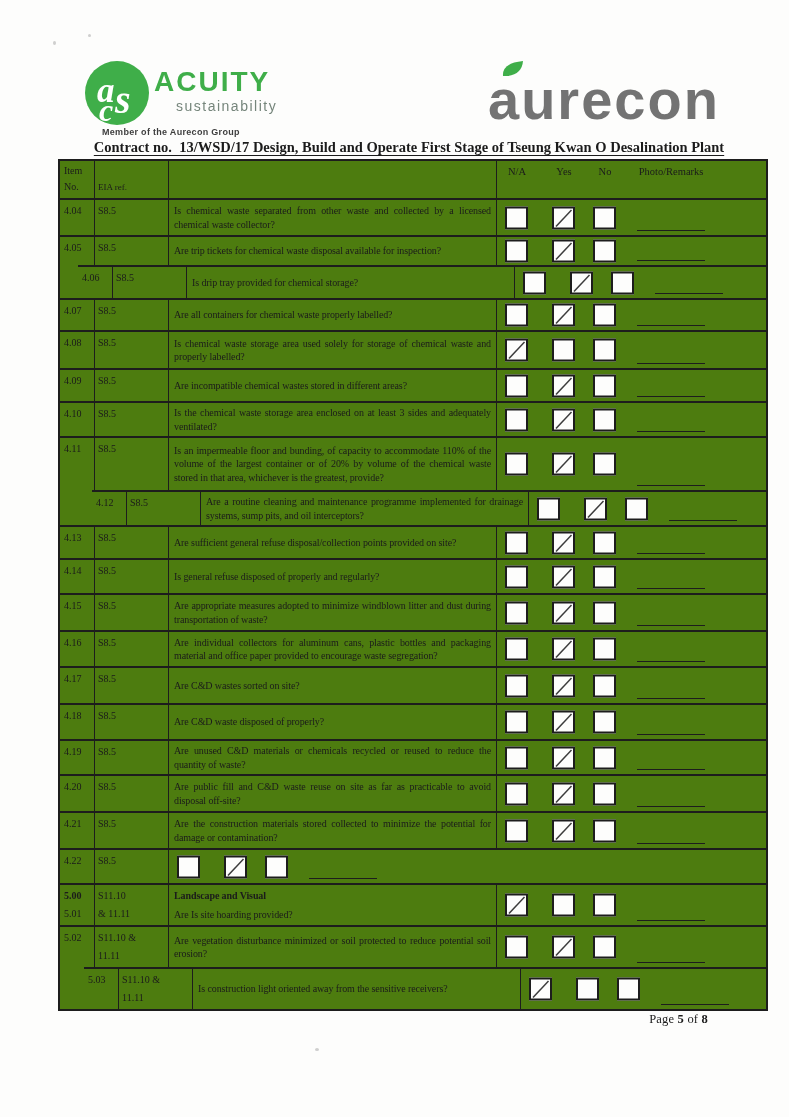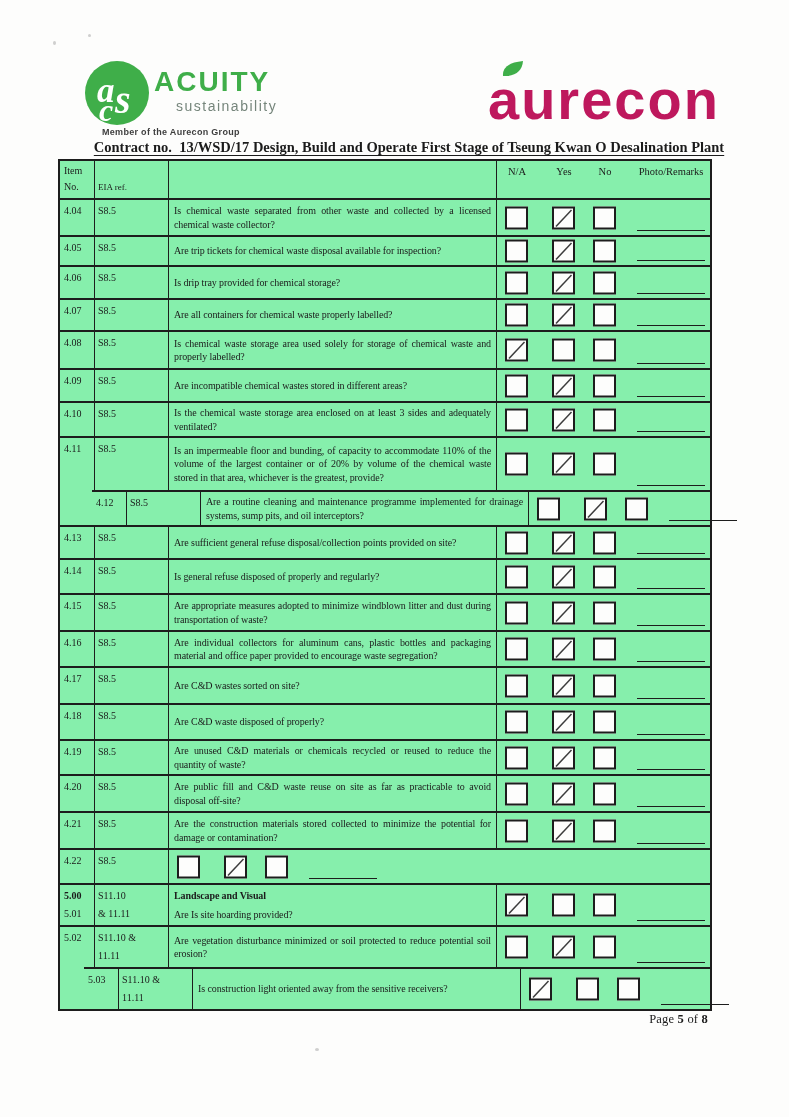--- a/index.html
+++ b/index.html
@@ -27,35 +27,35 @@
   .acuity-member {
     position:absolute; left:18px; top:67px; width:210px;
     font-family:"Liberation Sans", sans-serif; font-weight:bold;
     font-size:9px; color:#3e3e3e; letter-spacing:.3px;
   }
   .aurecon { position:absolute; left:488px; top:58px; width:260px; height:70px; }
   .aurecon-leaf { position:absolute; left:13px; top:2px; }
   .aurecon-word {
     position:absolute; left:0; top:14px;
     font-family:"Liberation Sans", sans-serif; font-weight:bold;
-    font-size:56px; line-height:1; letter-spacing:2px; color:#be185d;
+    font-size:56px; line-height:1; letter-spacing:2px; color:#737373;
   }
 
   
   .doc-title {
     position:absolute; left:56px; top:139px; width:706px;
     text-align:center; font-weight:bold; font-size:14.5px;
     text-decoration:underline; text-underline-offset:3px;
     white-space:pre-wrap;
   }
 
   
   .ck-table {
-    position:absolute; left:58px; top:159px; width:654px;
-    border:2px solid #1d1d1d; background:#86efac;
+    position:absolute; left:58px; top:159px; width:710px;
+    border:2px solid #1d1d1d; background:#4d7c0f;
   }
   .trow { display:grid; grid-template-columns:35px 74px 328px 1fr; position:relative; }
   .thead { height:37px; }
   .tbody .trow { border-top:2px solid #1d1d1d; }
   .c-item, .c-eia, .c-q { border-right:1.5px solid #1d1d1d; }
   .c-item { padding:2px 6px 2px 4px; font-size:10px; line-height:18px; }
   .c-eia  { padding:2px 1px 2px 3px; font-size:10px; line-height:18px; }
   .c-item .l1, .c-eia .l1, .c-item .l2, .c-eia .l2 { display:block; }
   .bold { font-weight:bold; }
   .c-q {
@@ -195,21 +195,21 @@
                 <line x1="4" y1="20" x2="19.5" y2="3.5" stroke="#3c3c3c" stroke-width="1.5"></line>
               </svg>
       </span>
       <span class="box box-no">
         
       </span>
       <span class="remarks-line"></span>
     </div>
   </div>
 
-  <div class="trow" style="min-height: 33px;">
+  <div class="trow" style="min-height: 33px; margin-left: 18px;">
     <div class="c-item">
       <span class="l1">4.06</span>
 
     </div>
     <div class="c-eia">
       <span class="l1">S8.5</span>
 
     </div>
     <div class="c-q">
 

